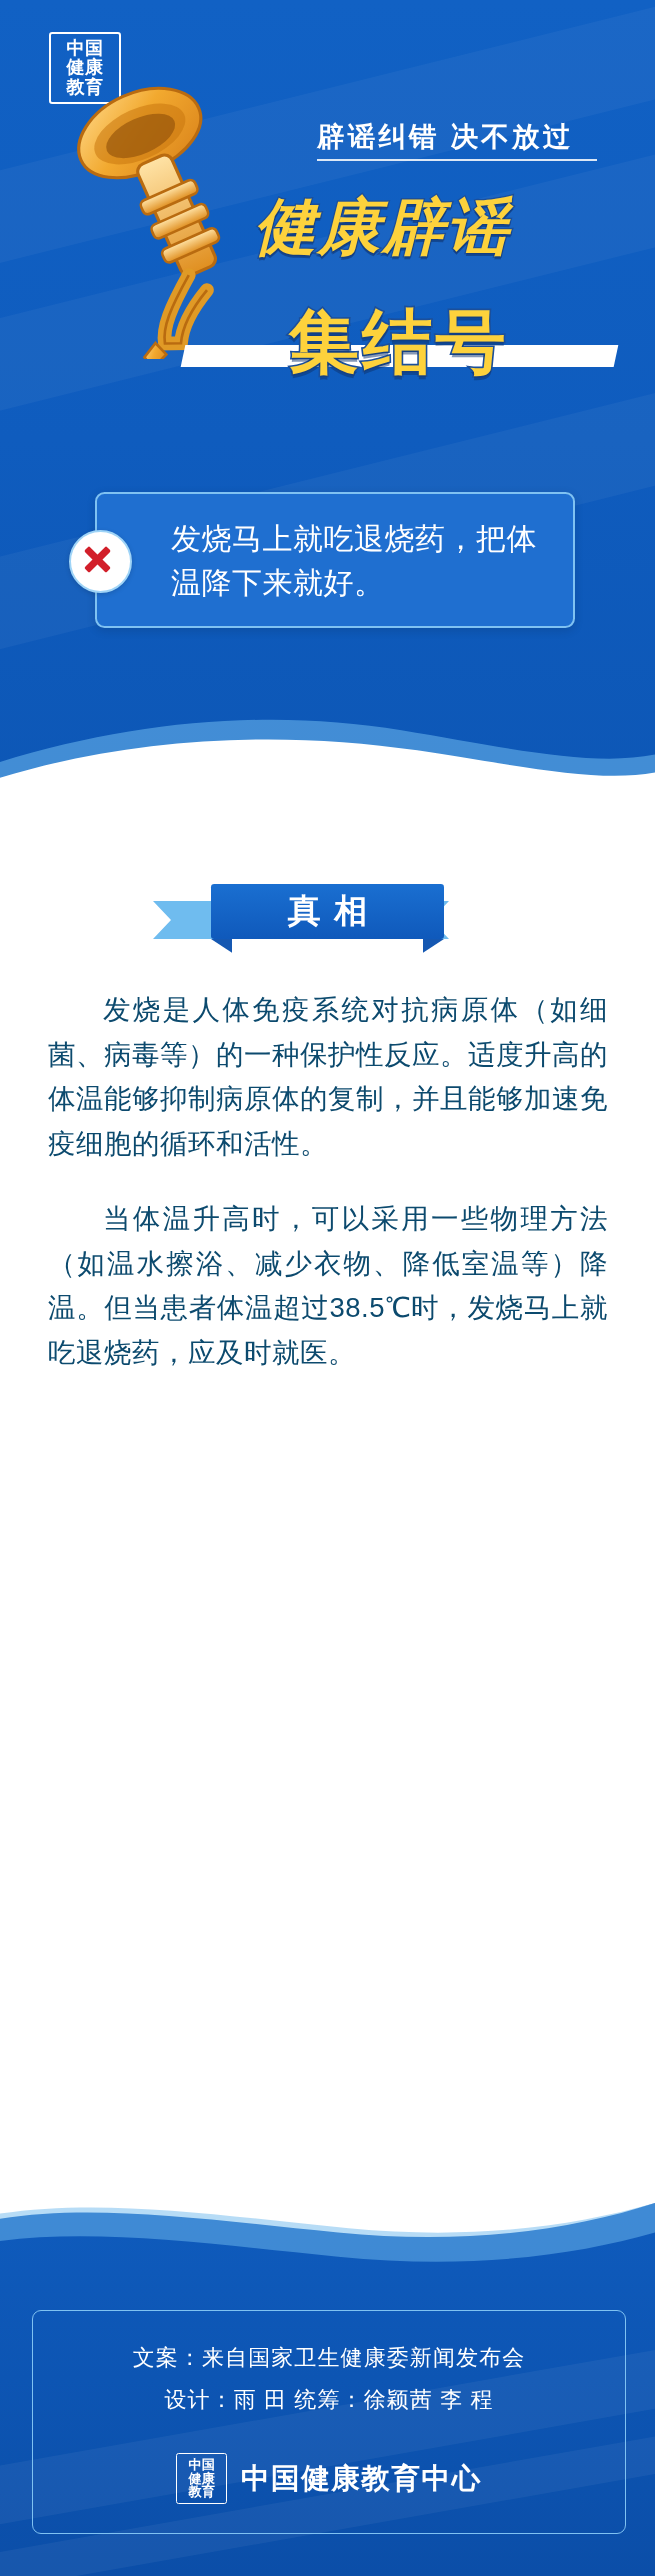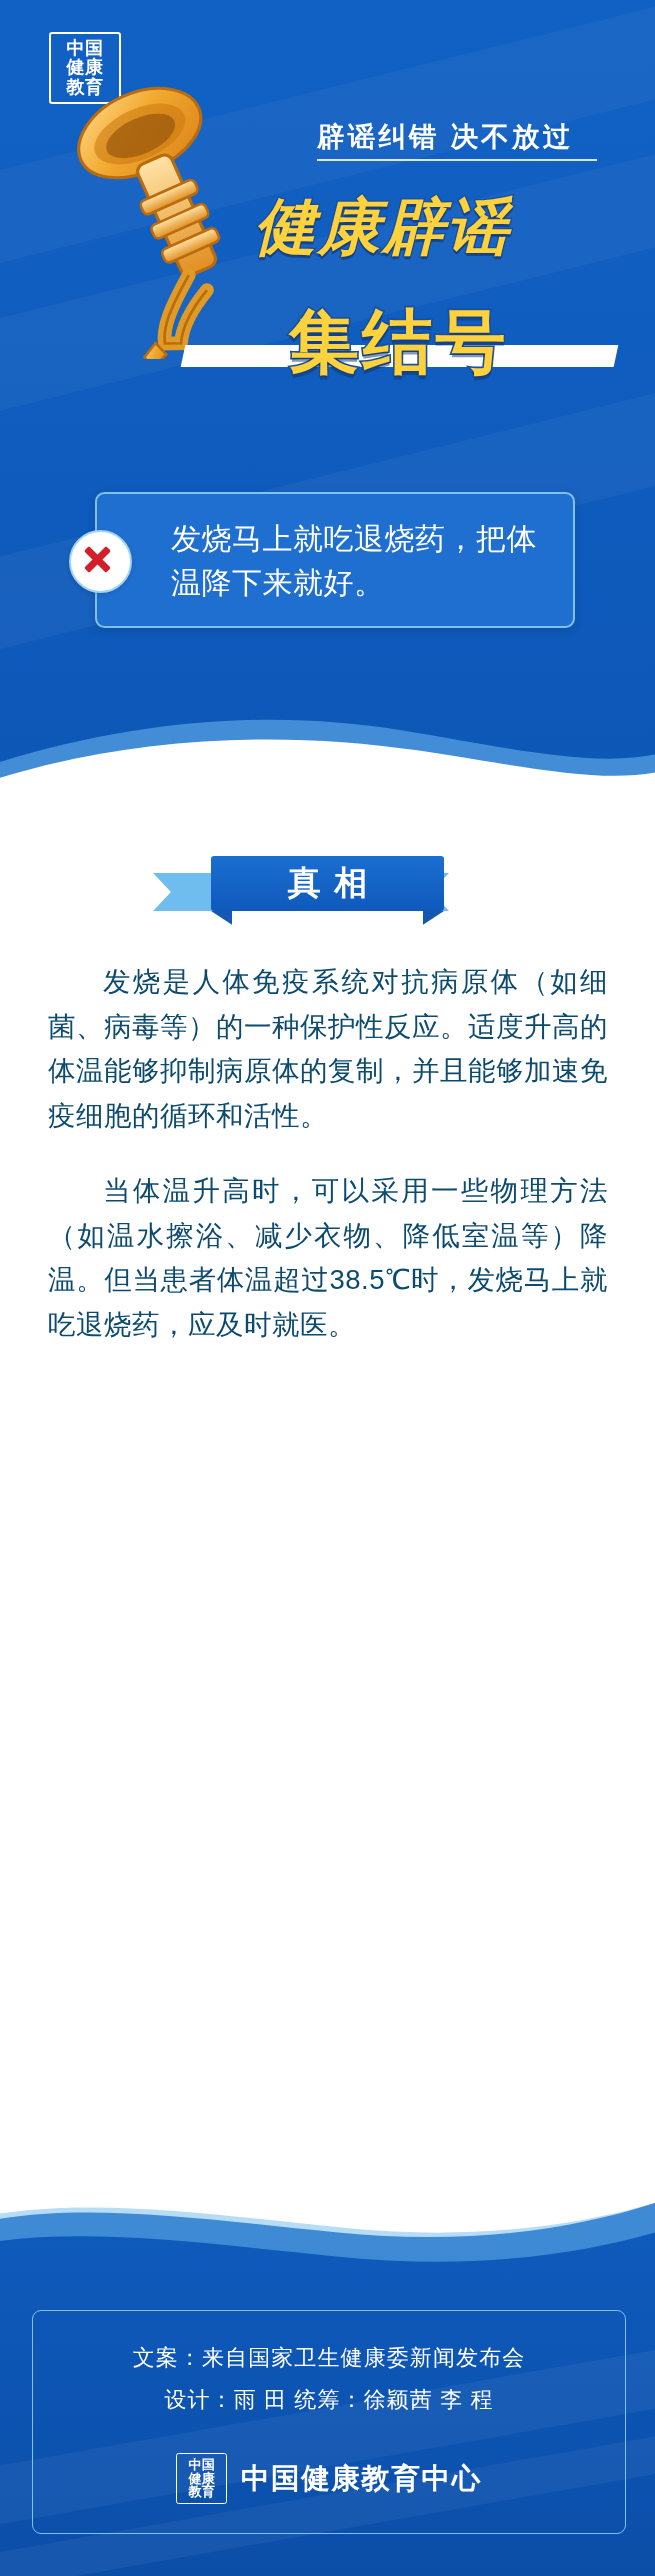--- a/index.html
+++ b/index.html
@@ -188,21 +188,21 @@
     left: 0;
     bottom: -1.1px;
     width: 655px;
     height: 111px;
   }
 
   
   .content {
     position: absolute;
     left: 0;
-    top: 786px;
+    top: 814px;
     width: 655px;
     height: 1427px;
     background: #ffffff;
   }
 
   
   .ribbon {
     position: absolute;
     left: 153px;
     top: 63px;

